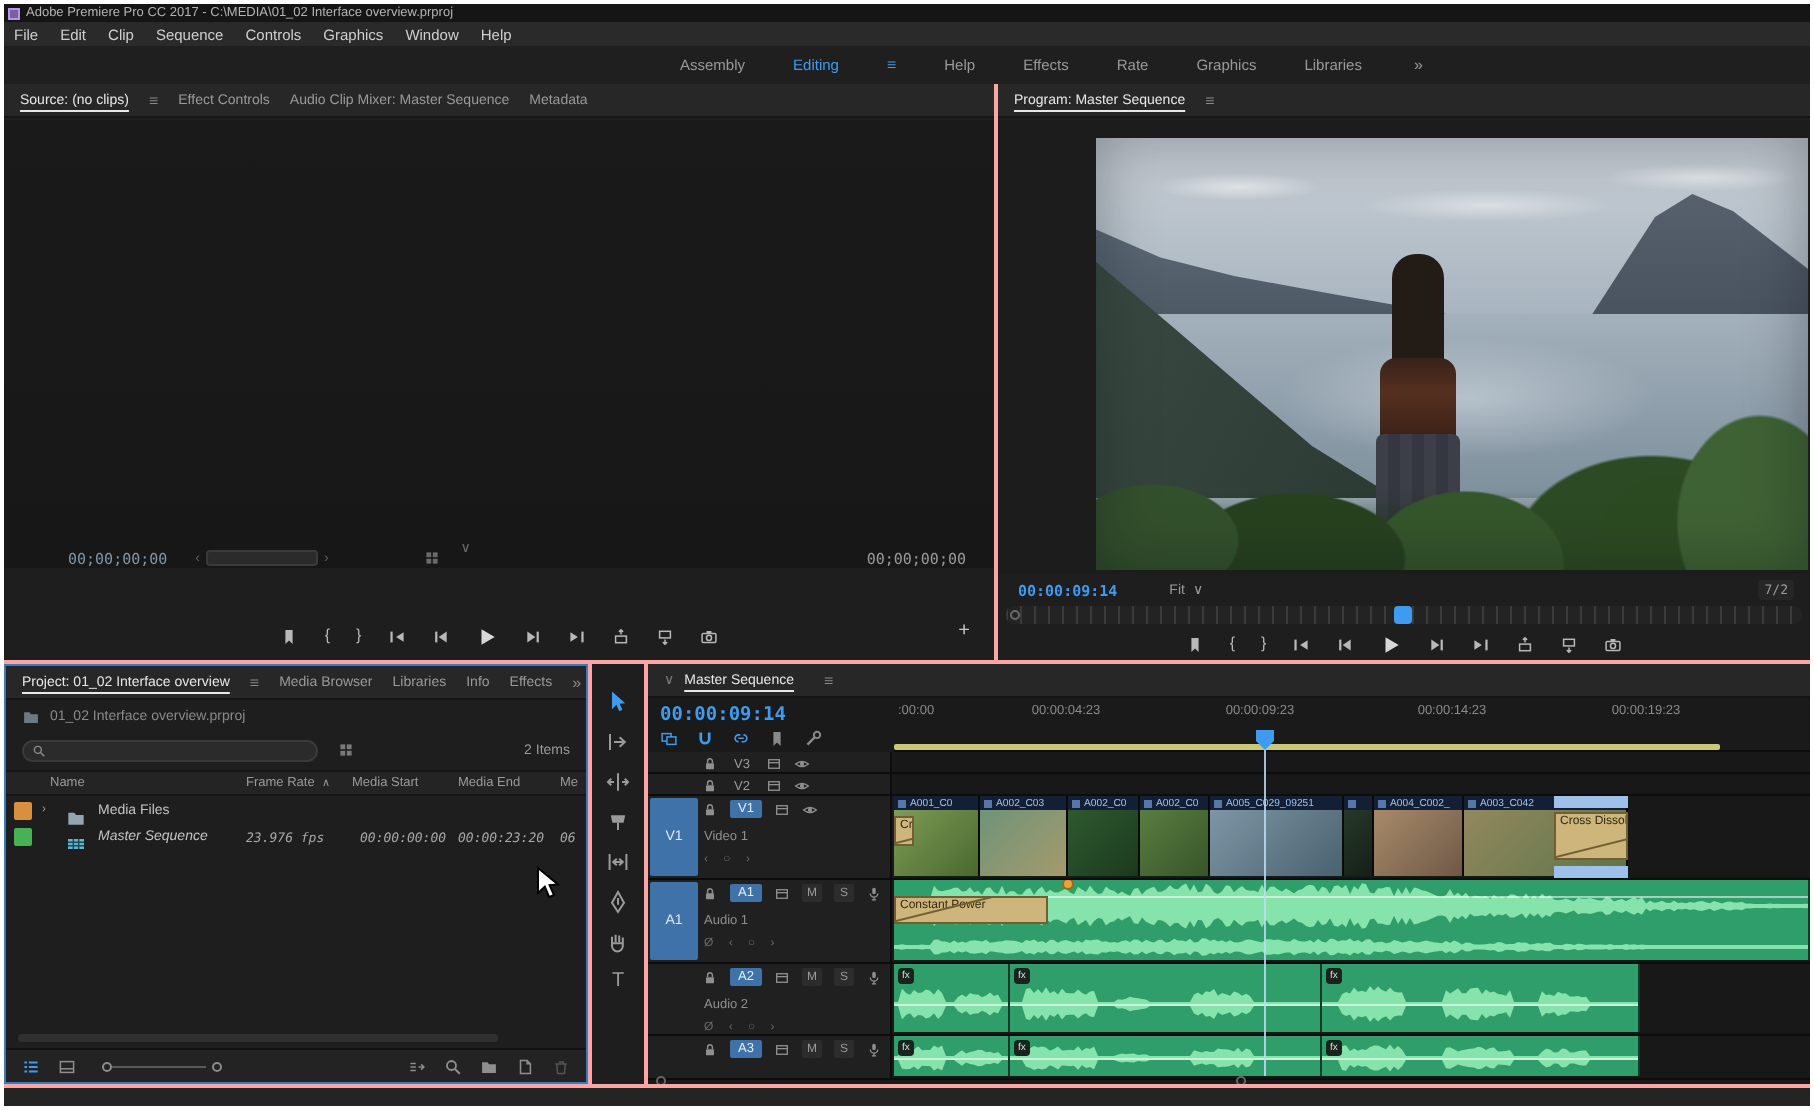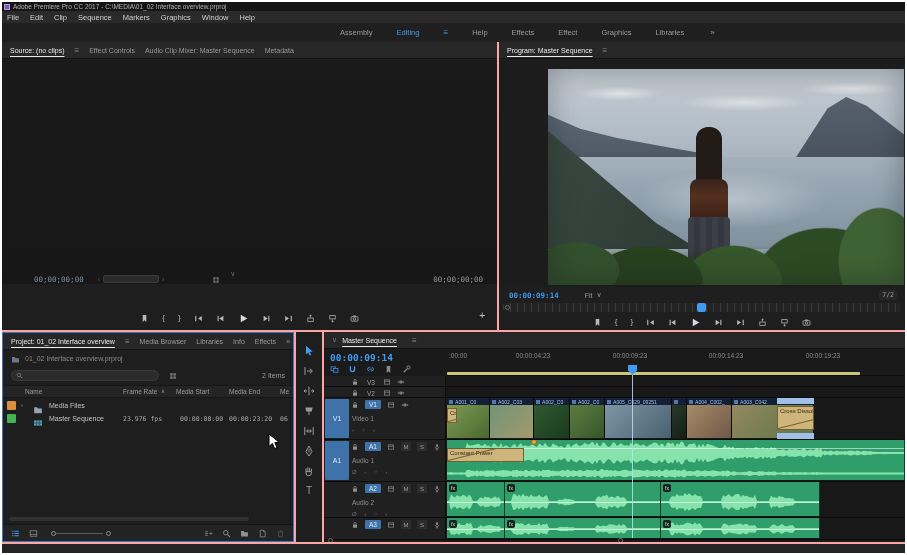--- a/index.html
+++ b/index.html
@@ -180,35 +180,35 @@
   <div class="titlebar">
     <div class="appicon"></div>
     <div class="title">Adobe Premiere Pro CC 2017 - C:\MEDIA\01_02 Interface overview.prproj</div>
   </div>
 
   <div class="menubar" id="menubar">
       <span class="menu-item">File</span>
       <span class="menu-item">Edit</span>
       <span class="menu-item">Clip</span>
       <span class="menu-item">Sequence</span>
-      <span class="menu-item">Markers</span>
+      <span class="menu-item">Controls</span>
       <span class="menu-item">Graphics</span>
       <span class="menu-item">Window</span>
       <span class="menu-item">Help</span>
     </div>
 
   <div class="wsbar">
     <div class="ws-spacer"></div>
     <div class="ws-tabs" id="wstabs">
         <span class="ws-tab">Assembly</span>
         <span class="ws-tab active">Editing</span>
         <span class="pmenu acc">≡</span>
         <span class="ws-tab">Help</span>
         <span class="ws-tab">Effects</span>
-        <span class="ws-tab">Effect</span>
+        <span class="ws-tab">Rate</span>
         <span class="ws-tab">Graphics</span>
         <span class="ws-tab">Libraries</span>
       </div>
     <div class="ws-overflow">»</div>
   </div>
 
   <div class="toprow">
 
     <div class="panel" id="source">
       <div class="ptabs" id="srctabs">
@@ -433,21 +433,21 @@
         </div>
       <div class="prows" id="projrows">
           <div class="prow" style="top: 0px;">
             <span class="swatch" style="background: rgb(216, 144, 63);"></span>
             <span class="expander">›</span>
             <span class="rowicon"><svg viewBox="0 0 12 12">
                 <path d="M1.4 2.8 h3.6 l1 1.4 h4.6 V10 H1.4 Z" fill="#96a4b0"></path>
               </svg></span>
             <span class="rname">Media Files</span>
           </div>
-          <div class="prow" style="top: 13px;">
+          <div class="prow" style="top: 13px; font-style: italic;">
             <span class="swatch" style="background: rgb(71, 178, 85);"></span>
             <span class="rowicon"><svg viewBox="0 0 12 12">
                 <rect x="1.2" y="3" width="9.6" height="6" fill="#5fb7d4"></rect>
                 <path d="M1.2 5 h9.6 M1.2 7 h9.6 M4.4 3 v6 M7.6 3 v6" stroke="#1e4a56" stroke-width="0.9" fill="none"></path>
               </svg></span>
             <span class="rname">Master Sequence</span>
             <span class="rval mono" style="left: 120px;">23.976 fps</span>
             <span class="rval mono" style="left: 177px;">00:00:00:00</span>
             <span class="rval mono" style="left: 226px;">00:00:23:20</span>
             <span class="rval mono" style="left: 277px;">06</span>

